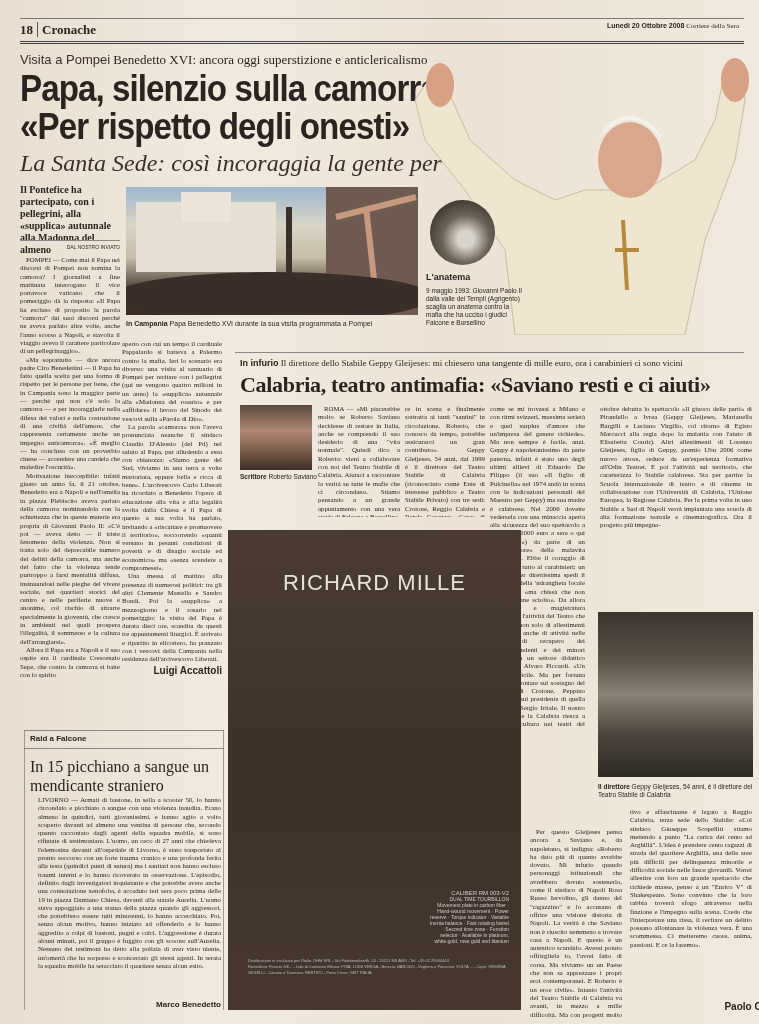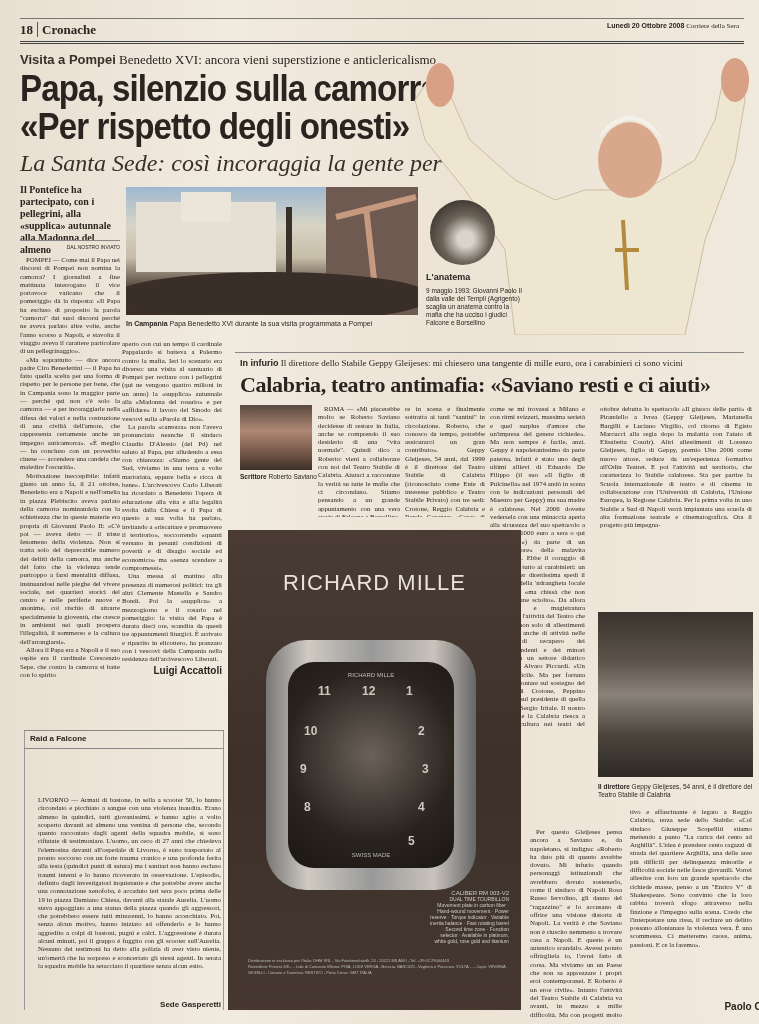--- a/index.html
+++ b/index.html
@@ -5,21 +5,21 @@
   * { box-sizing: border-box; margin: 0; padding: 0; }
   body { width: 759px; height: 1024px; background: #ede5d8; font-family: "Liberation Serif", serif; color: #2a2420; overflow: hidden; position: relative; }
   .page { position: absolute; inset: 0; background: linear-gradient(90deg, #e8dfd1 0%, #f1eadf 30%, #ece3d5 60%, #f0e9dd 100%); }
   .topline { position: absolute; left: 20px; right: 15px; top: 18px; height: 1px; background: #777; }
   .folio { position: absolute; left: 20px; top: 22px; font-size: 13px; font-weight: bold; }
   .folio .num { border-right: 1px solid #555; padding-right: 4px; margin-right: 4px; }
   .dateline { position: absolute; right: 20px; top: 22px; font-size: 7px; }
   .dateline b { font-family: "Liberation Sans", sans-serif; }
   .rule2 { position: absolute; left: 20px; right: 15px; top: 41px; height: 3px; border-top: 1px solid #444; border-bottom: 1px solid #444; }
   .kicker { position: absolute; left: 20px; top: 52px; font-size: 13px; white-space: nowrap; }
-  .kicker .k { font-family: "Liberation Sans", sans-serif; font-weight: bold; color: #3a2e28; }
+  .kicker .k { font-family: "Liberation Sans", sans-serif; font-weight: normal; color: #3a2e28; }
   .headline { position: absolute; left: 20px; top: 70px; font-family: "Liberation Sans", sans-serif; font-weight: bold; font-size: 36px; line-height: 38px; color: #2a2420; letter-spacing: -1px; transform: scaleX(0.92); transform-origin: left; }
   .subhead { position: absolute; left: 20px; top: 150px; font-style: italic; font-size: 24px; color: #3a2e28; white-space: nowrap; }
   .pope { position: absolute; left: 395px; top: 40px; width: 355px; height: 295px; }
   .lead-in { position: absolute; left: 20px; top: 184px; width: 100px; font-size: 10px; font-weight: bold; line-height: 12px; }
   .byline-small { position: absolute; left: 20px; top: 240px; width: 100px; border-top: 1px solid #888; padding-top: 3px; font-family: "Liberation Sans", sans-serif; font-size: 5px; text-align: right; }
   .photo1 { position: absolute; left: 126px; top: 187px; width: 292px; height: 128px; background: linear-gradient(180deg, #9fb8cf 0%, #d8d4c6 30%, #c7bda8 55%, #4d4038 80%, #3a2c24 100%); overflow: hidden; }
   .caption1 { position: absolute; left: 126px; top: 320px; font-family: "Liberation Sans", sans-serif; font-size: 7px; }
   .caption1 b { font-weight: bold; }
   .anatema-img { position: absolute; left: 430px; top: 200px; width: 65px; height: 65px; border-radius: 50%; background: radial-gradient(circle at 55% 60%, #d8d4cc 15%, #6b6358 45%, #3a342e 80%); }
   .anatema-title { position: absolute; left: 426px; top: 272px; font-family: "Liberation Sans", sans-serif; font-weight: bold; font-size: 9px; }
@@ -63,21 +63,21 @@
   <div class="folio">
     <span class="num">18</span><span>Cronache</span>
   </div>
   <div class="dateline">
     <b>Lunedì 20 Ottobre 2008</b> <span>Corriere della Sera</span>
   </div>
   <div class="rule2"></div>
 
   <div class="kicker">
     <span class="k">Visita a Pompei</span>
-    <span>Benedetto XVI: ancora vieni superstizione e anticlericalismo</span>
+    <span>Benedetto XVI: ancora oggi superstizione e anticlericalismo</span>
   </div>
   <div class="headline">
     <div>Papa, silenzio sulla camorra</div>
     <div>«Per rispetto degli onesti»</div>
   </div>
   <div class="subhead">La Santa Sede: così incoraggia la gente per bene</div>
 
   <svg class="pope" viewBox="0 0 355 295">
     <rect x="0" y="0" width="355" height="295" fill="none"></rect>
     <path d="M20 60 L40 30 L55 55 L75 100 L120 140 L160 160 L190 150 L250 150 L300 120 L320 80 L330 30 L345 25 L350 60 L340 120 L310 200 L290 295 L120 295 L110 210 L70 150 L30 100 Z" fill="#efe6d2" stroke="#cbbd9f" stroke-width="1"></path>
@@ -158,47 +158,32 @@
   </div>
   <div class="col" style="left:630px; top:808px; width:122px; overflow:hidden; height:195px;">
     <p style="text-indent:0">tivo e affascinante è legato a Reggio Calabria, terza sede dello Stabile: «Col sindaco Giuseppe Scopelliti stiamo mettendo a punto "La carica dei cento ad Arghillà". L'idea è prendere cento ragazzi di strada del quartiere Arghillà, una delle aree più difficili per delinquenza minorile e difficoltà sociale nelle fasce giovanili. Vorrei allestire con loro un grande spettacolo che richiede masse, penso a un "Enrico V" di Shakespeare. Sono convinto che la loro rabbia troverà sfogo attraverso nella finzione e l'impegno sulla scena. Credo che l'interpretare una rissa, il recitare un delitto possano allontanare la violenza vera. È una scommessa. Ci metteremo cuore, anima, passioni. E ce la faremo».</p>
   </div>
   <div class="col" style="left:658px; top:1003px; width:122px;">
     <p class="sig" style="margin-top:0">Paolo Conti</p>
   </div>
 
   <div class="ad">
     <div class="ad-brand">RICHARD MILLE</div>
-    <div class="watch">
-      <div class="watch-face">
-        <div class="watch-brand">RICHARD MILLE</div>
-        <span class="watch-num" style="left:30px; top:22px;">11</span>
-        <span class="watch-num" style="left:74px; top:22px;">12</span>
-        <span class="watch-num" style="left:118px; top:22px;">1</span>
-        <span class="watch-num" style="left:16px; top:62px;">10</span>
-        <span class="watch-num" style="left:130px; top:62px;">2</span>
-        <span class="watch-num" style="left:12px; top:100px;">9</span>
-        <span class="watch-num" style="left:134px; top:100px;">3</span>
-        <span class="watch-num" style="left:16px; top:138px;">8</span>
-        <span class="watch-num" style="left:130px; top:138px;">4</span>
-        <span class="watch-num" style="left:120px; top:172px;">5</span>
-        <div class="watch-brand" style="top:190px;">SWISS MADE</div>
-      </div>
-    </div>
     <div class="ad-caliber">
       <div class="cal">CALIBER RM 003-V2</div>
       <div>DUAL TIME TOURBILLON</div>
       <div style="width:80px; margin-left:auto;">Movement plate in carbon fiber · Hand-wound movement · Power reserve · Torque indicator · Variable inertia balance · Fast rotating barrel · Second time zone · Function selector · Available in platinum, white gold, rose gold and titanium</div>
     </div>
     <div class="ad-foot">
       <div>Distribuzione in esclusiva per l'Italia: DHM SRL - Via Fatebenefratelli, 24 - 20121 MILANO - Tel. +39 02 29004463</div>
       <div>Rivenditori: Firenze DE... - Lido di Camaiore Milano: PISA, LUIGI VERGA - Brescia: BAROZZI - Voghera e Piacenza: VOLTA ... - Capri: VIRGINIA GIOIELLI - Catania e Taormina: RESTIVO - Porto Cervo: GMT ITALIA</div>
     </div>
   </div>
 
   <div class="livorno-box"></div>
   <div class="livorno-rule" style="top:730px;"></div>
   <div class="livorno-kicker">Raid a Falcone</div>
   <div class="livorno-rule" style="top:748px;"></div>
+  <div class="livorno-head">In 15 picchiano a sangue un mendicante straniero</div>
   <div class="livorno-body">LIVORNO — Armati di bastone, in sella a scooter 50, lo hanno circondato e picchiato a sangue con una violenza inaudita. Erano almeno in quindici, tutti giovanissimi, e hanno agito a volto scoperto davanti ad almeno una ventina di persone che, secondo quanto raccontato dagli agenti della squadra mobile, si sono rifiutate di testimoniare. L'uomo, un ceco di 27 anni che chiedeva l'elemosina davanti all'ospedale di Livorno, è stato trasportato al pronto soccorso con un forte trauma cranico e una profonda ferita alla testa (quindici punti di sutura) ma i sanitari non hanno escluso traumi interni e lo hanno ricoverato in osservazione. L'episodio, definito dagli investigatori inquietante e che potrebbe avere anche una connotazione xenofoba, è accaduto ieri sera poco prima delle 19 in piazza Damiano Chiesa, davanti alla statale Aurelia. L'uomo stava appoggiato a una statua della piazza quando gli aggressori, che potrebbero essere tutti minorenni, lo hanno accerchiato. Poi, senza alcun motivo, hanno iniziato ad offenderlo e lo hanno aggredito a colpi di bastoni, pugni e calci. L'aggressione è durata alcuni minuti, poi il gruppo è fuggito con gli scooter sull'Aurelia. Nessuno dei testimoni ha detto alla polizia di aver visto niente, un'omertà che ha sorpreso e sconcertato gli stessi agenti. In serata la squadra mobile ha setacciato il quartiere senza alcun esito.</div>
-  <div class="livorno-sig">Sede Gasperetti</div>
+  <div class="livorno-sig">Marco Benedetto</div>
 
 </div>
 
 </body></html>

